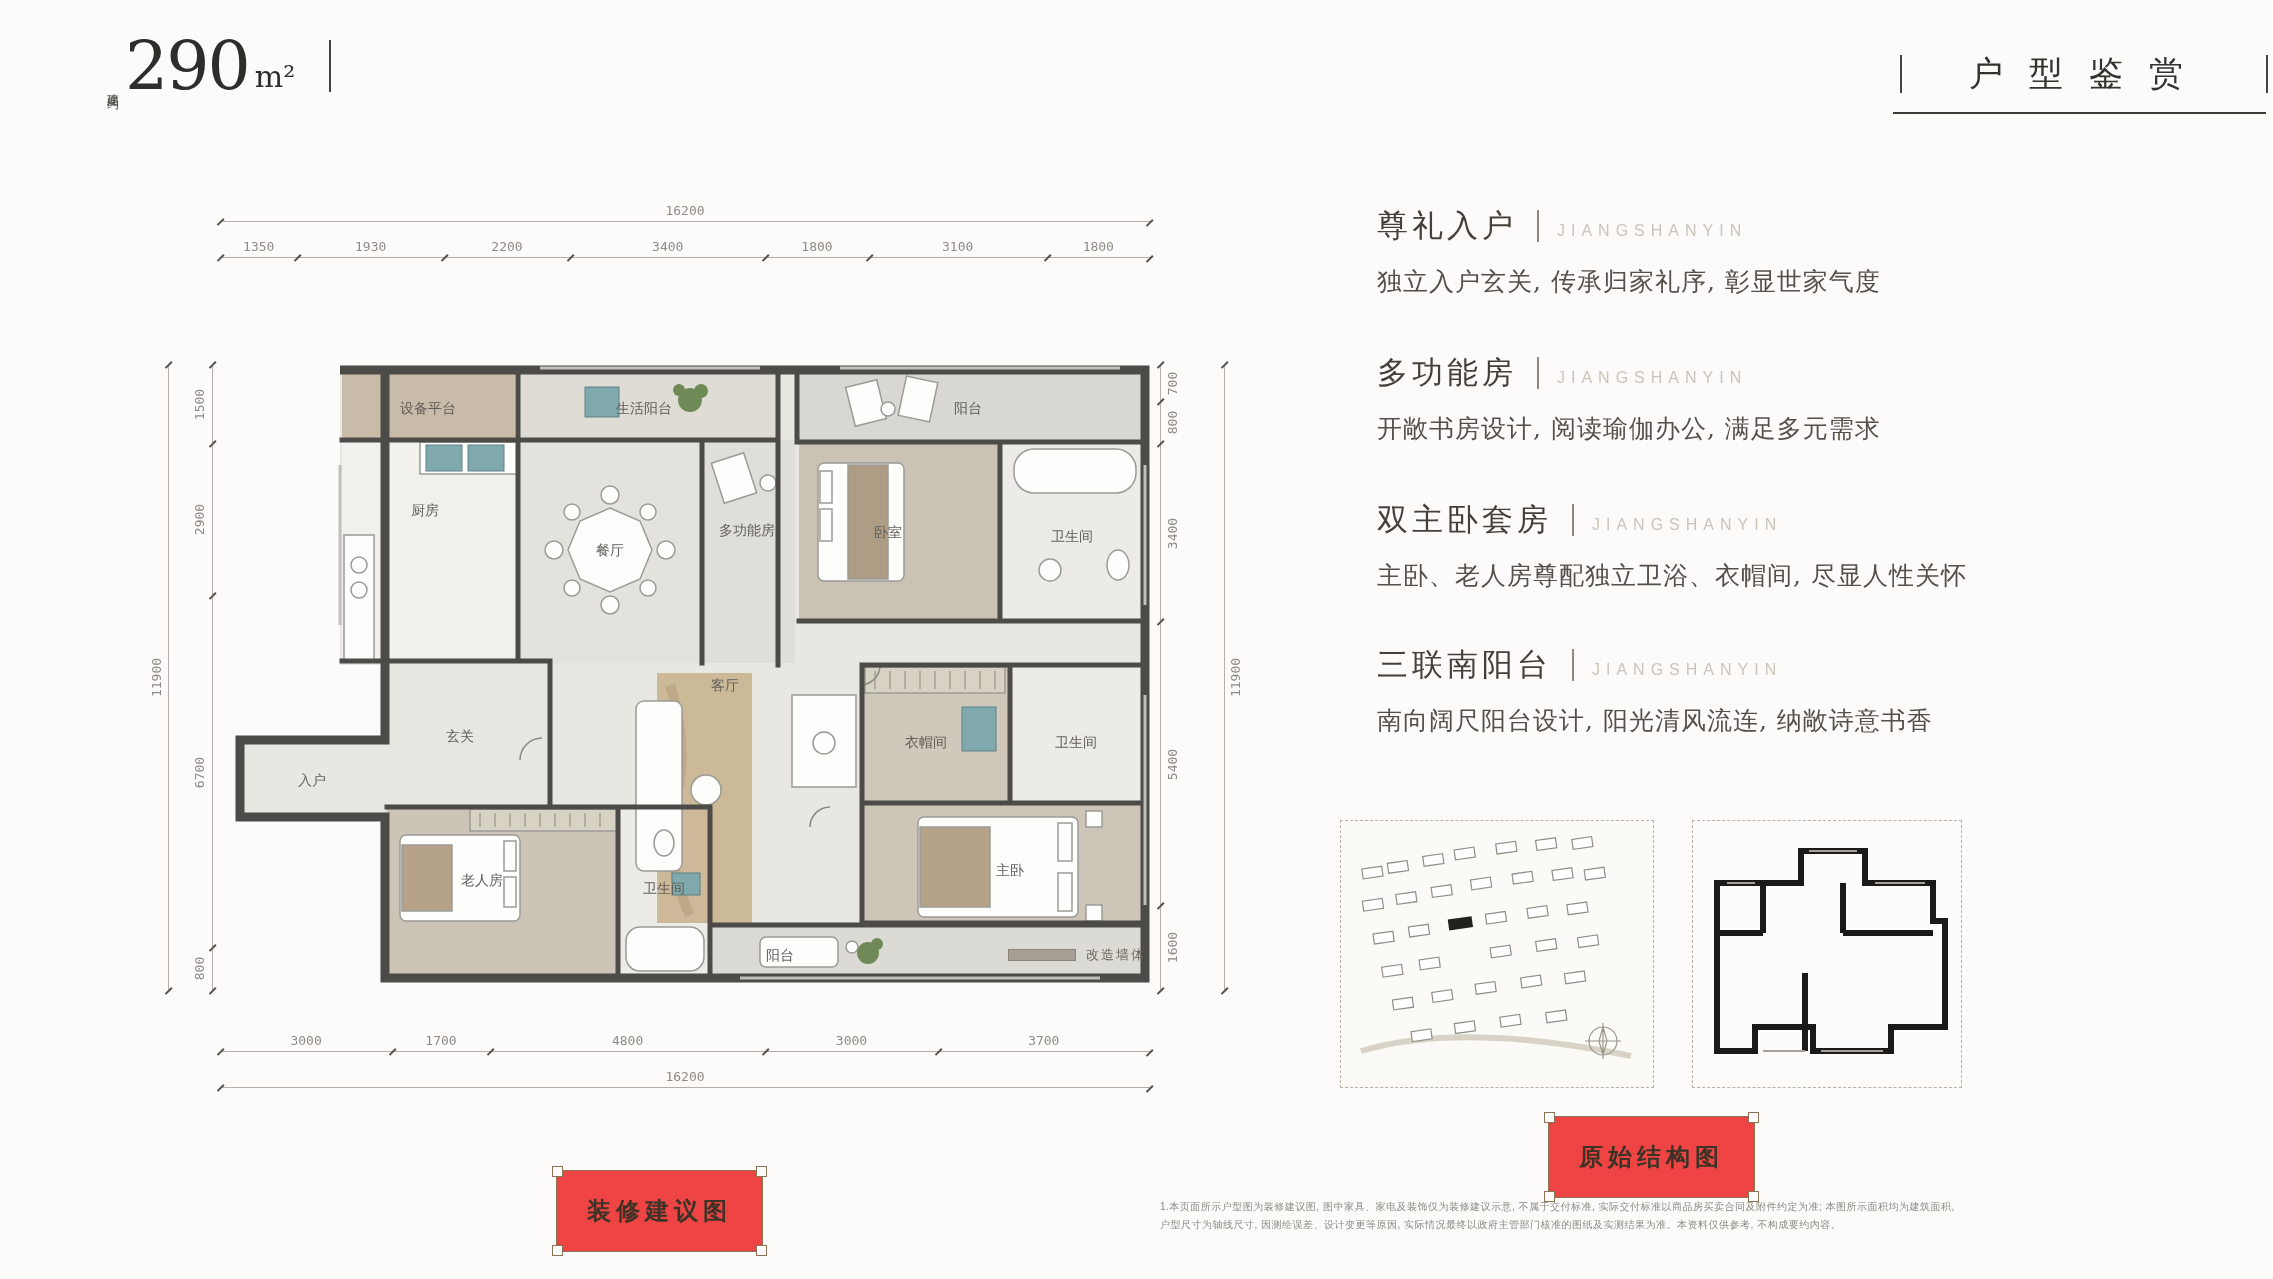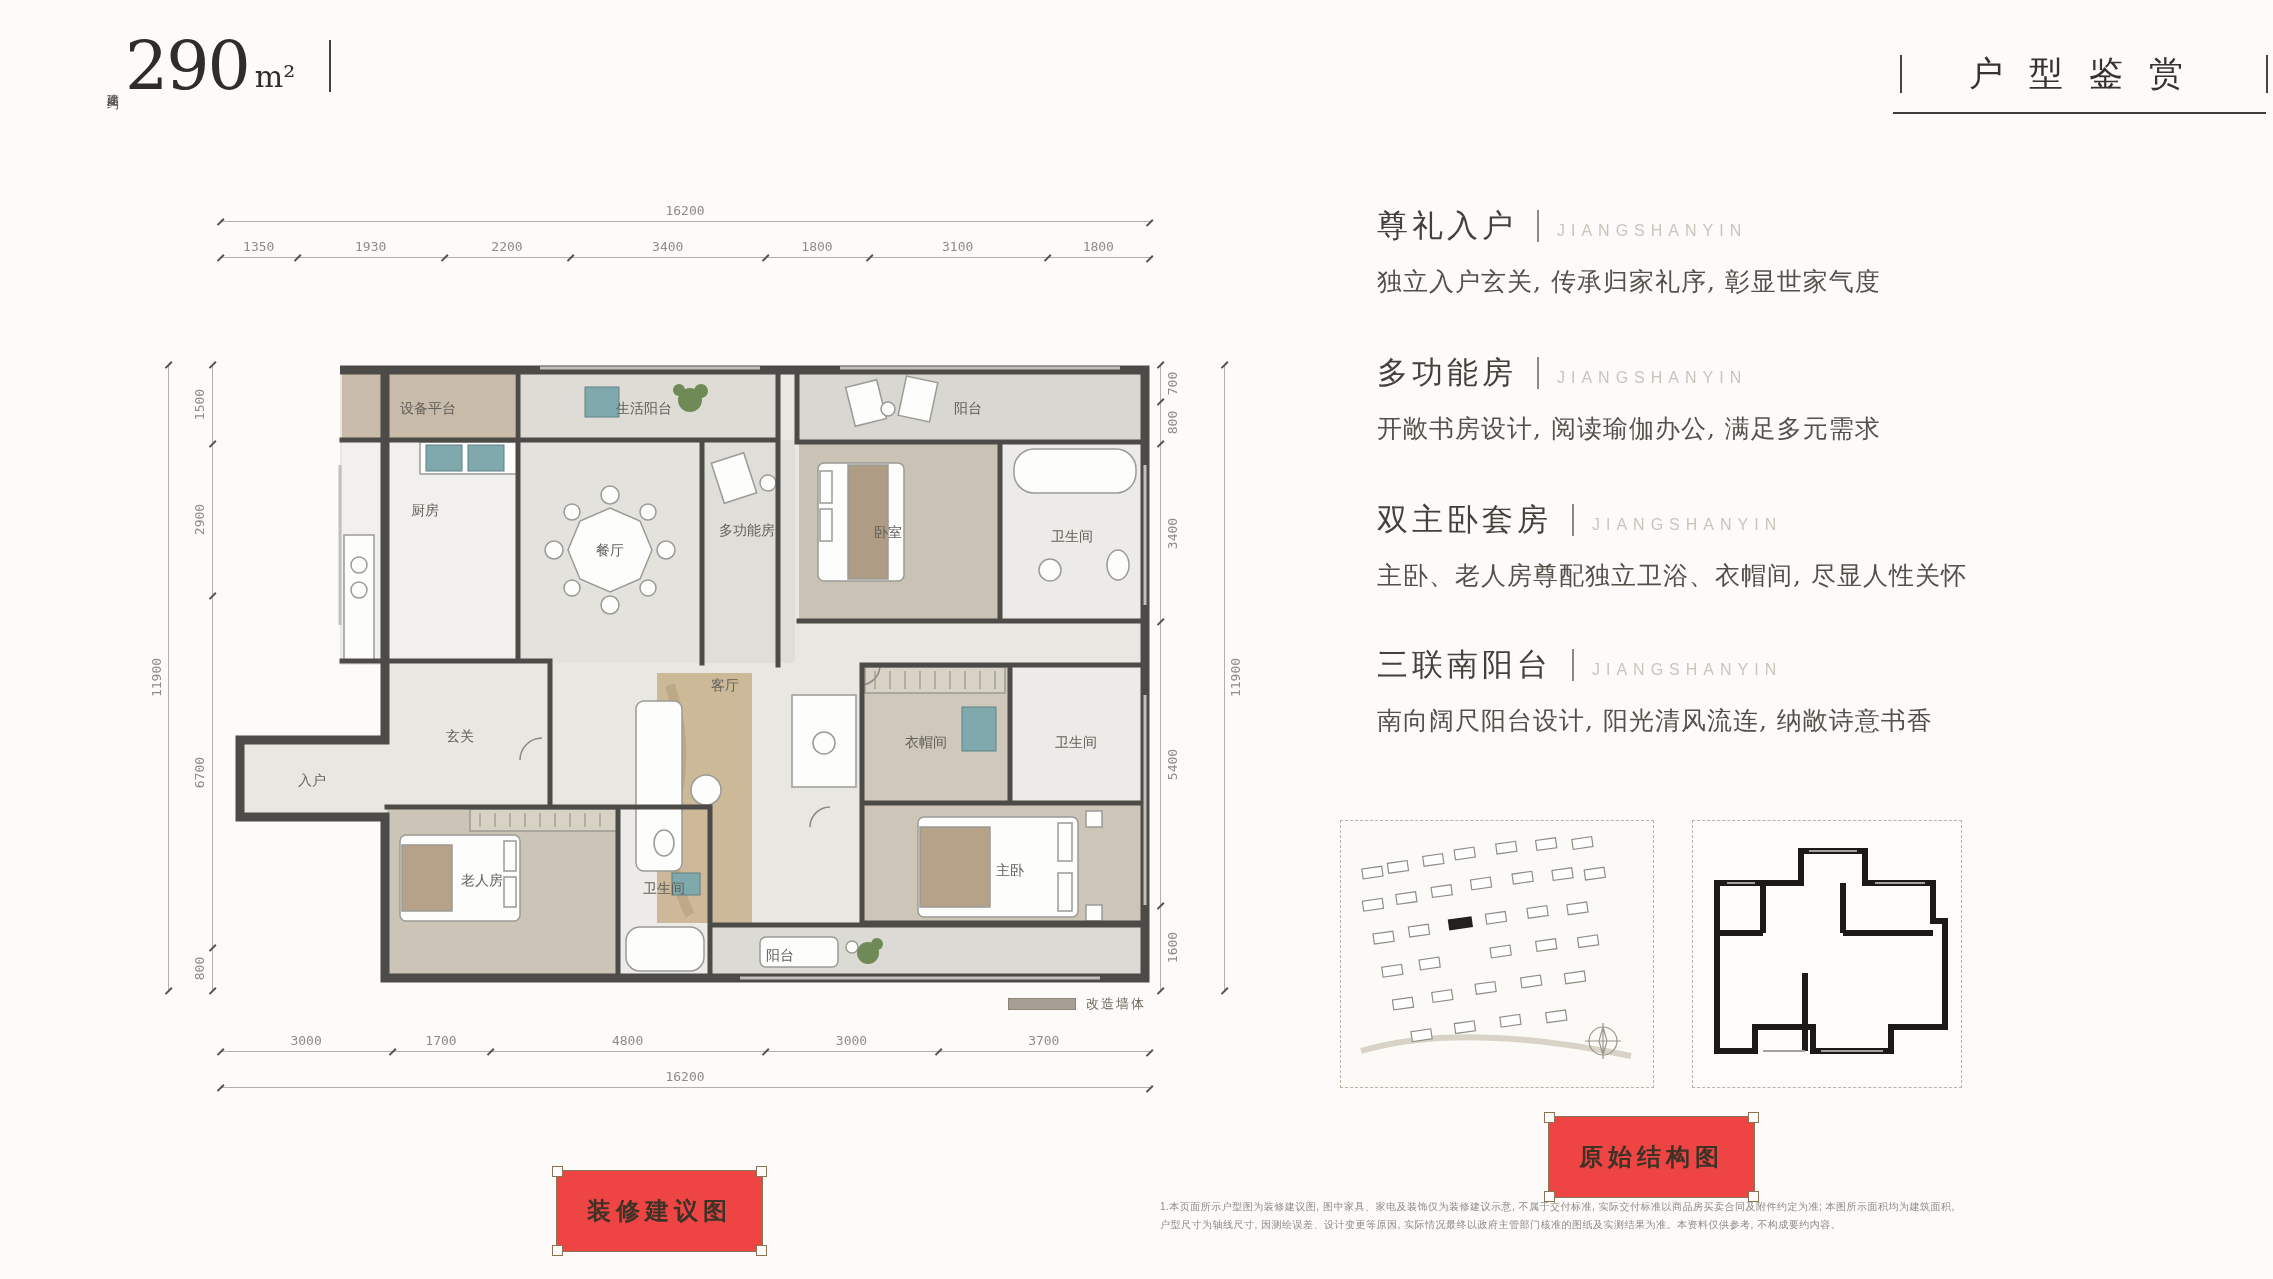--- a/index.html
+++ b/index.html
@@ -44,21 +44,21 @@
       background:#55524c;transform:rotate(-45deg);}
   .dim-col.line-left::after{content:"";position:absolute;left:-5px;bottom:-1px;width:9px;height:1.5px;
       background:#55524c;transform:rotate(-45deg);}
 
   
   #floorplan{position:absolute;left:220px;top:365px;width:930px;height:625px;}
   #floorplan text{font-family:"Liberation Sans",sans-serif;font-size:14px;fill:#62605a;text-anchor:middle;}
   #structure-svg, #siteplan-svg{display:block;}
 
   
-  #legend{position:absolute;left:1008px;top:995px;display:flex;align-items:center;gap:10px;}
+  #legend{position:absolute;left:1008px;top:946px;display:flex;align-items:center;gap:10px;}
   #legend-swatch{width:66px;height:10px;background:#a69f95;border:1px solid #8a847a;}
   #legend-label{font-size:13px;color:#6c6459;letter-spacing:2px;}
 
   
   .tag{position:absolute;border:1px solid #8a7355;padding:24px 30px;background:#ef4444;}
   .tag-text{font-family:"DejaVu Serif",serif;font-weight:bold;font-size:24px;letter-spacing:5px;color:#3c3226;}
   .tag-corner{position:absolute;width:9px;height:9px;border:1px solid #8a7355;background:#fcfbf9;}
   .tag-corner.tl{left:-5px;top:-5px;} .tag-corner.tr{right:-5px;top:-5px;}
   .tag-corner.bl{left:-5px;bottom:-5px;} .tag-corner.br{right:-5px;bottom:-5px;}
 

